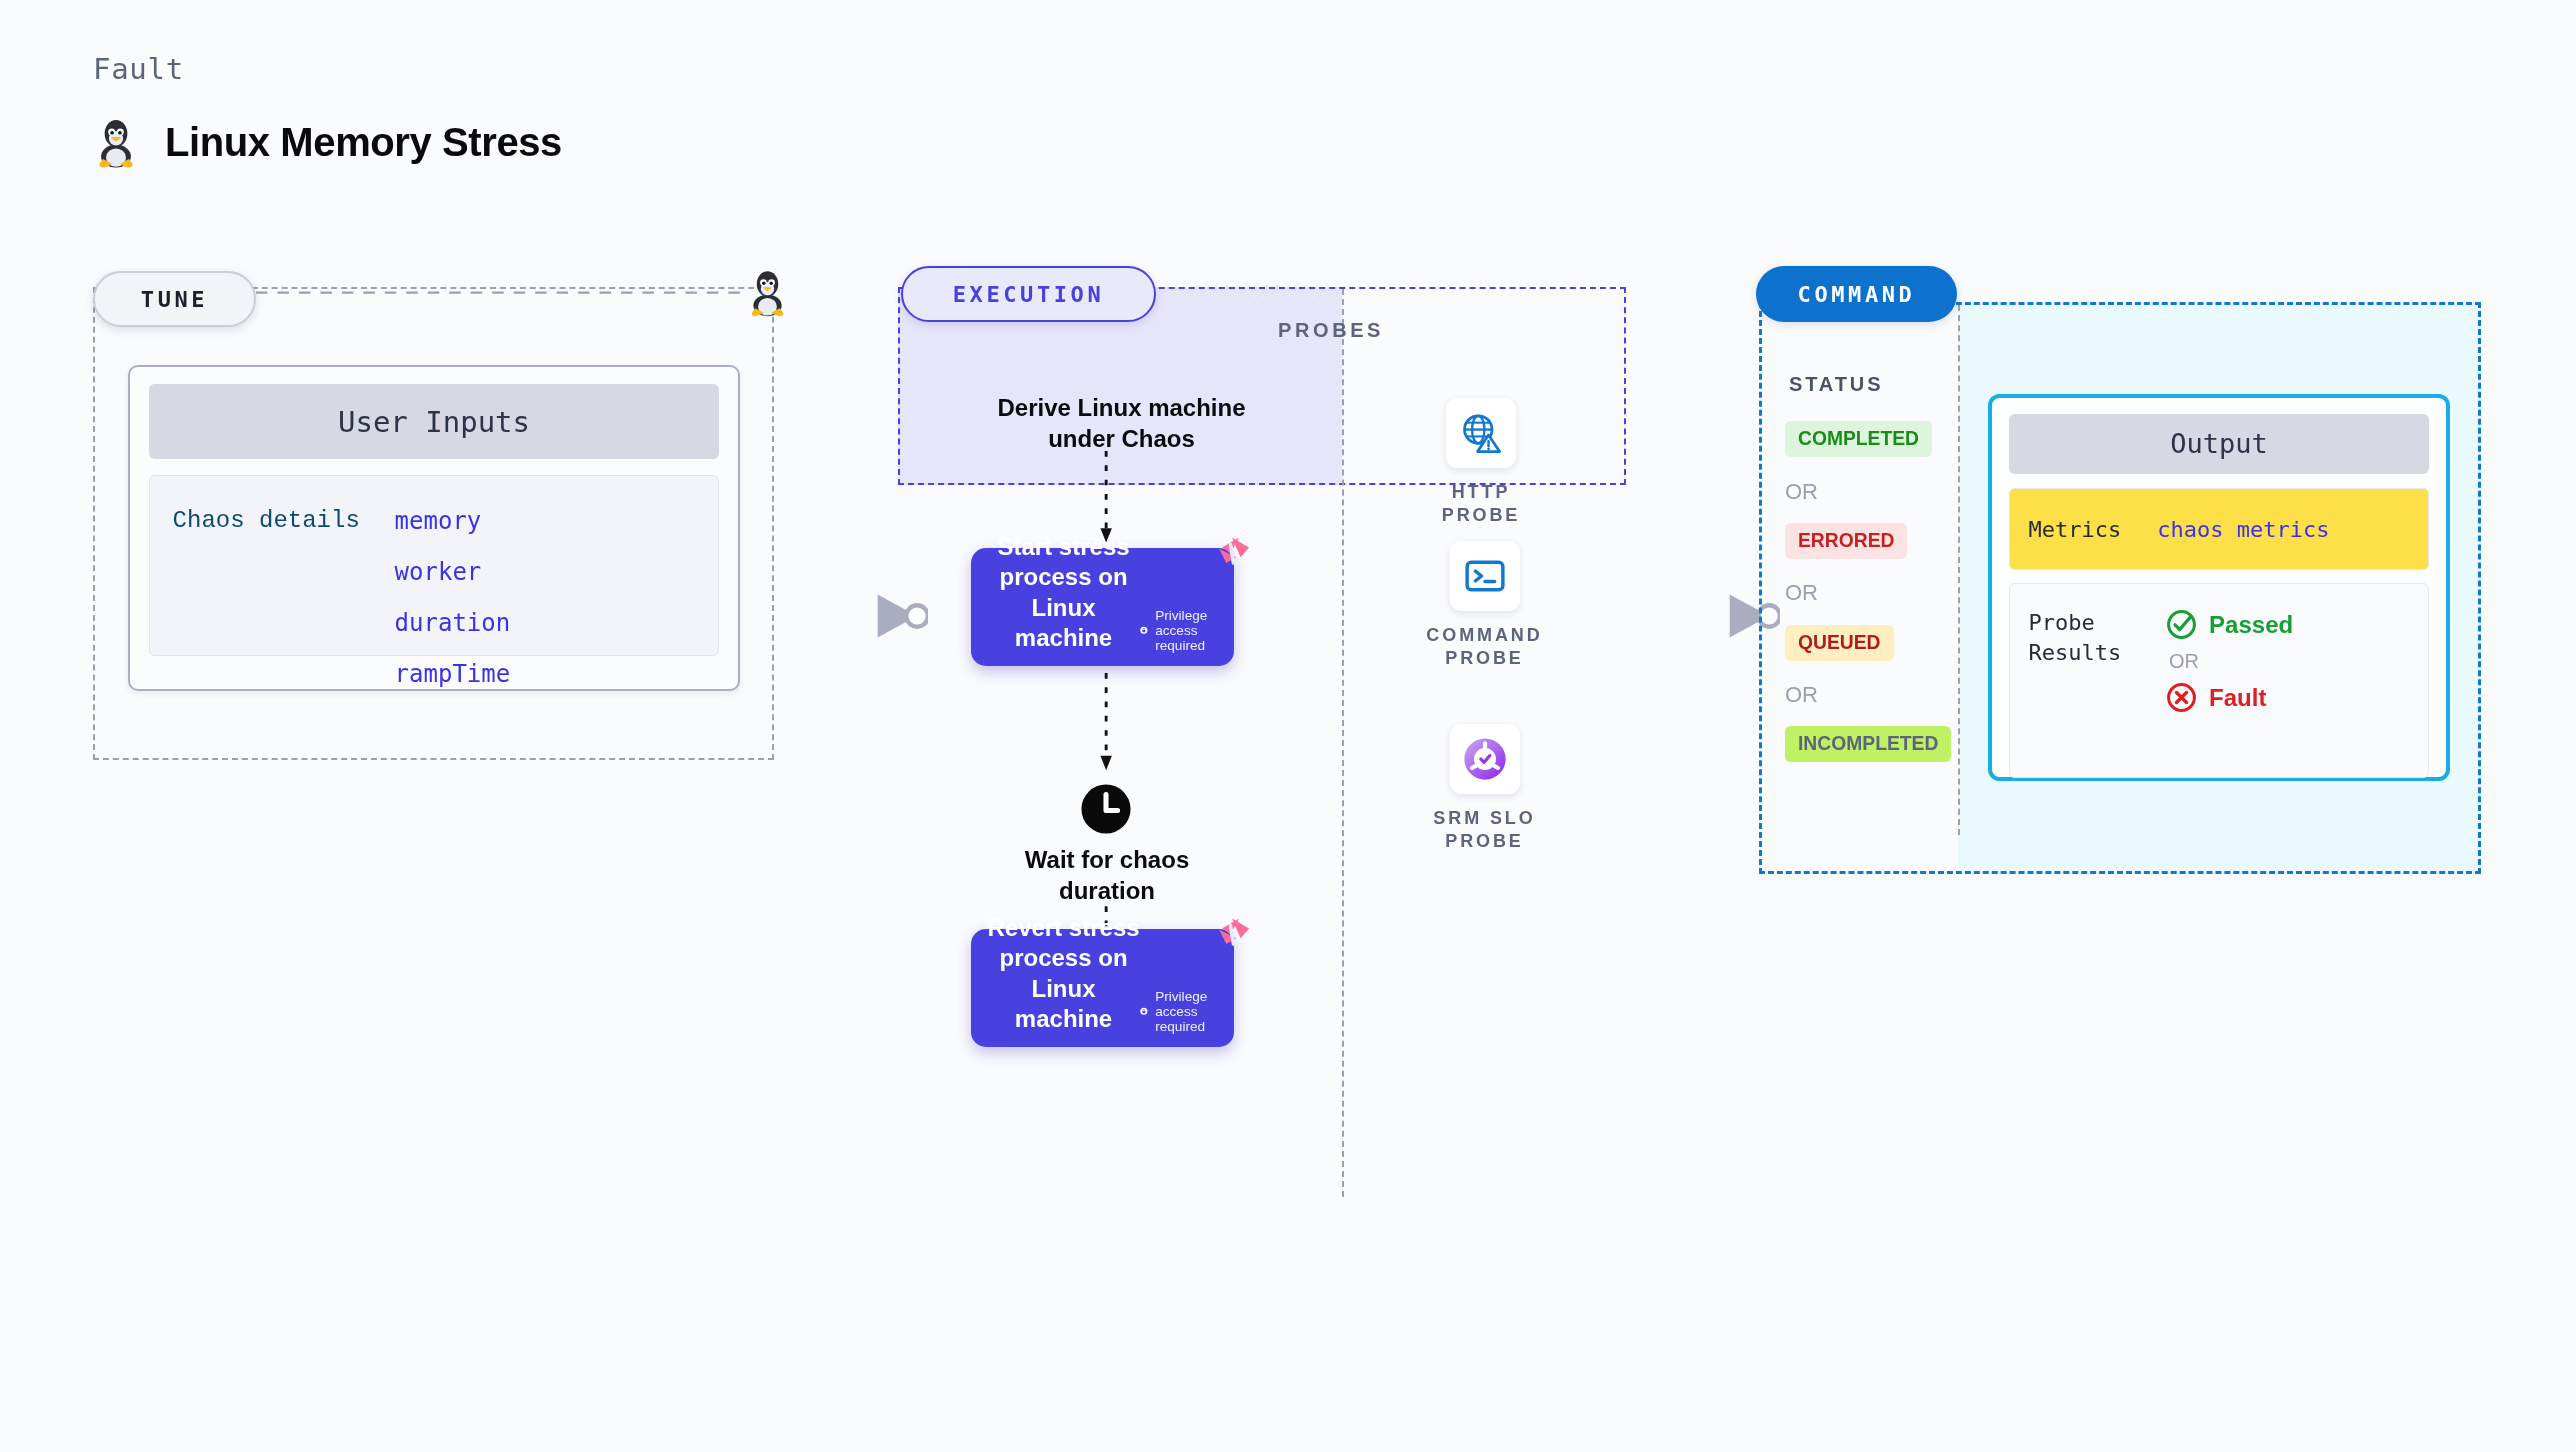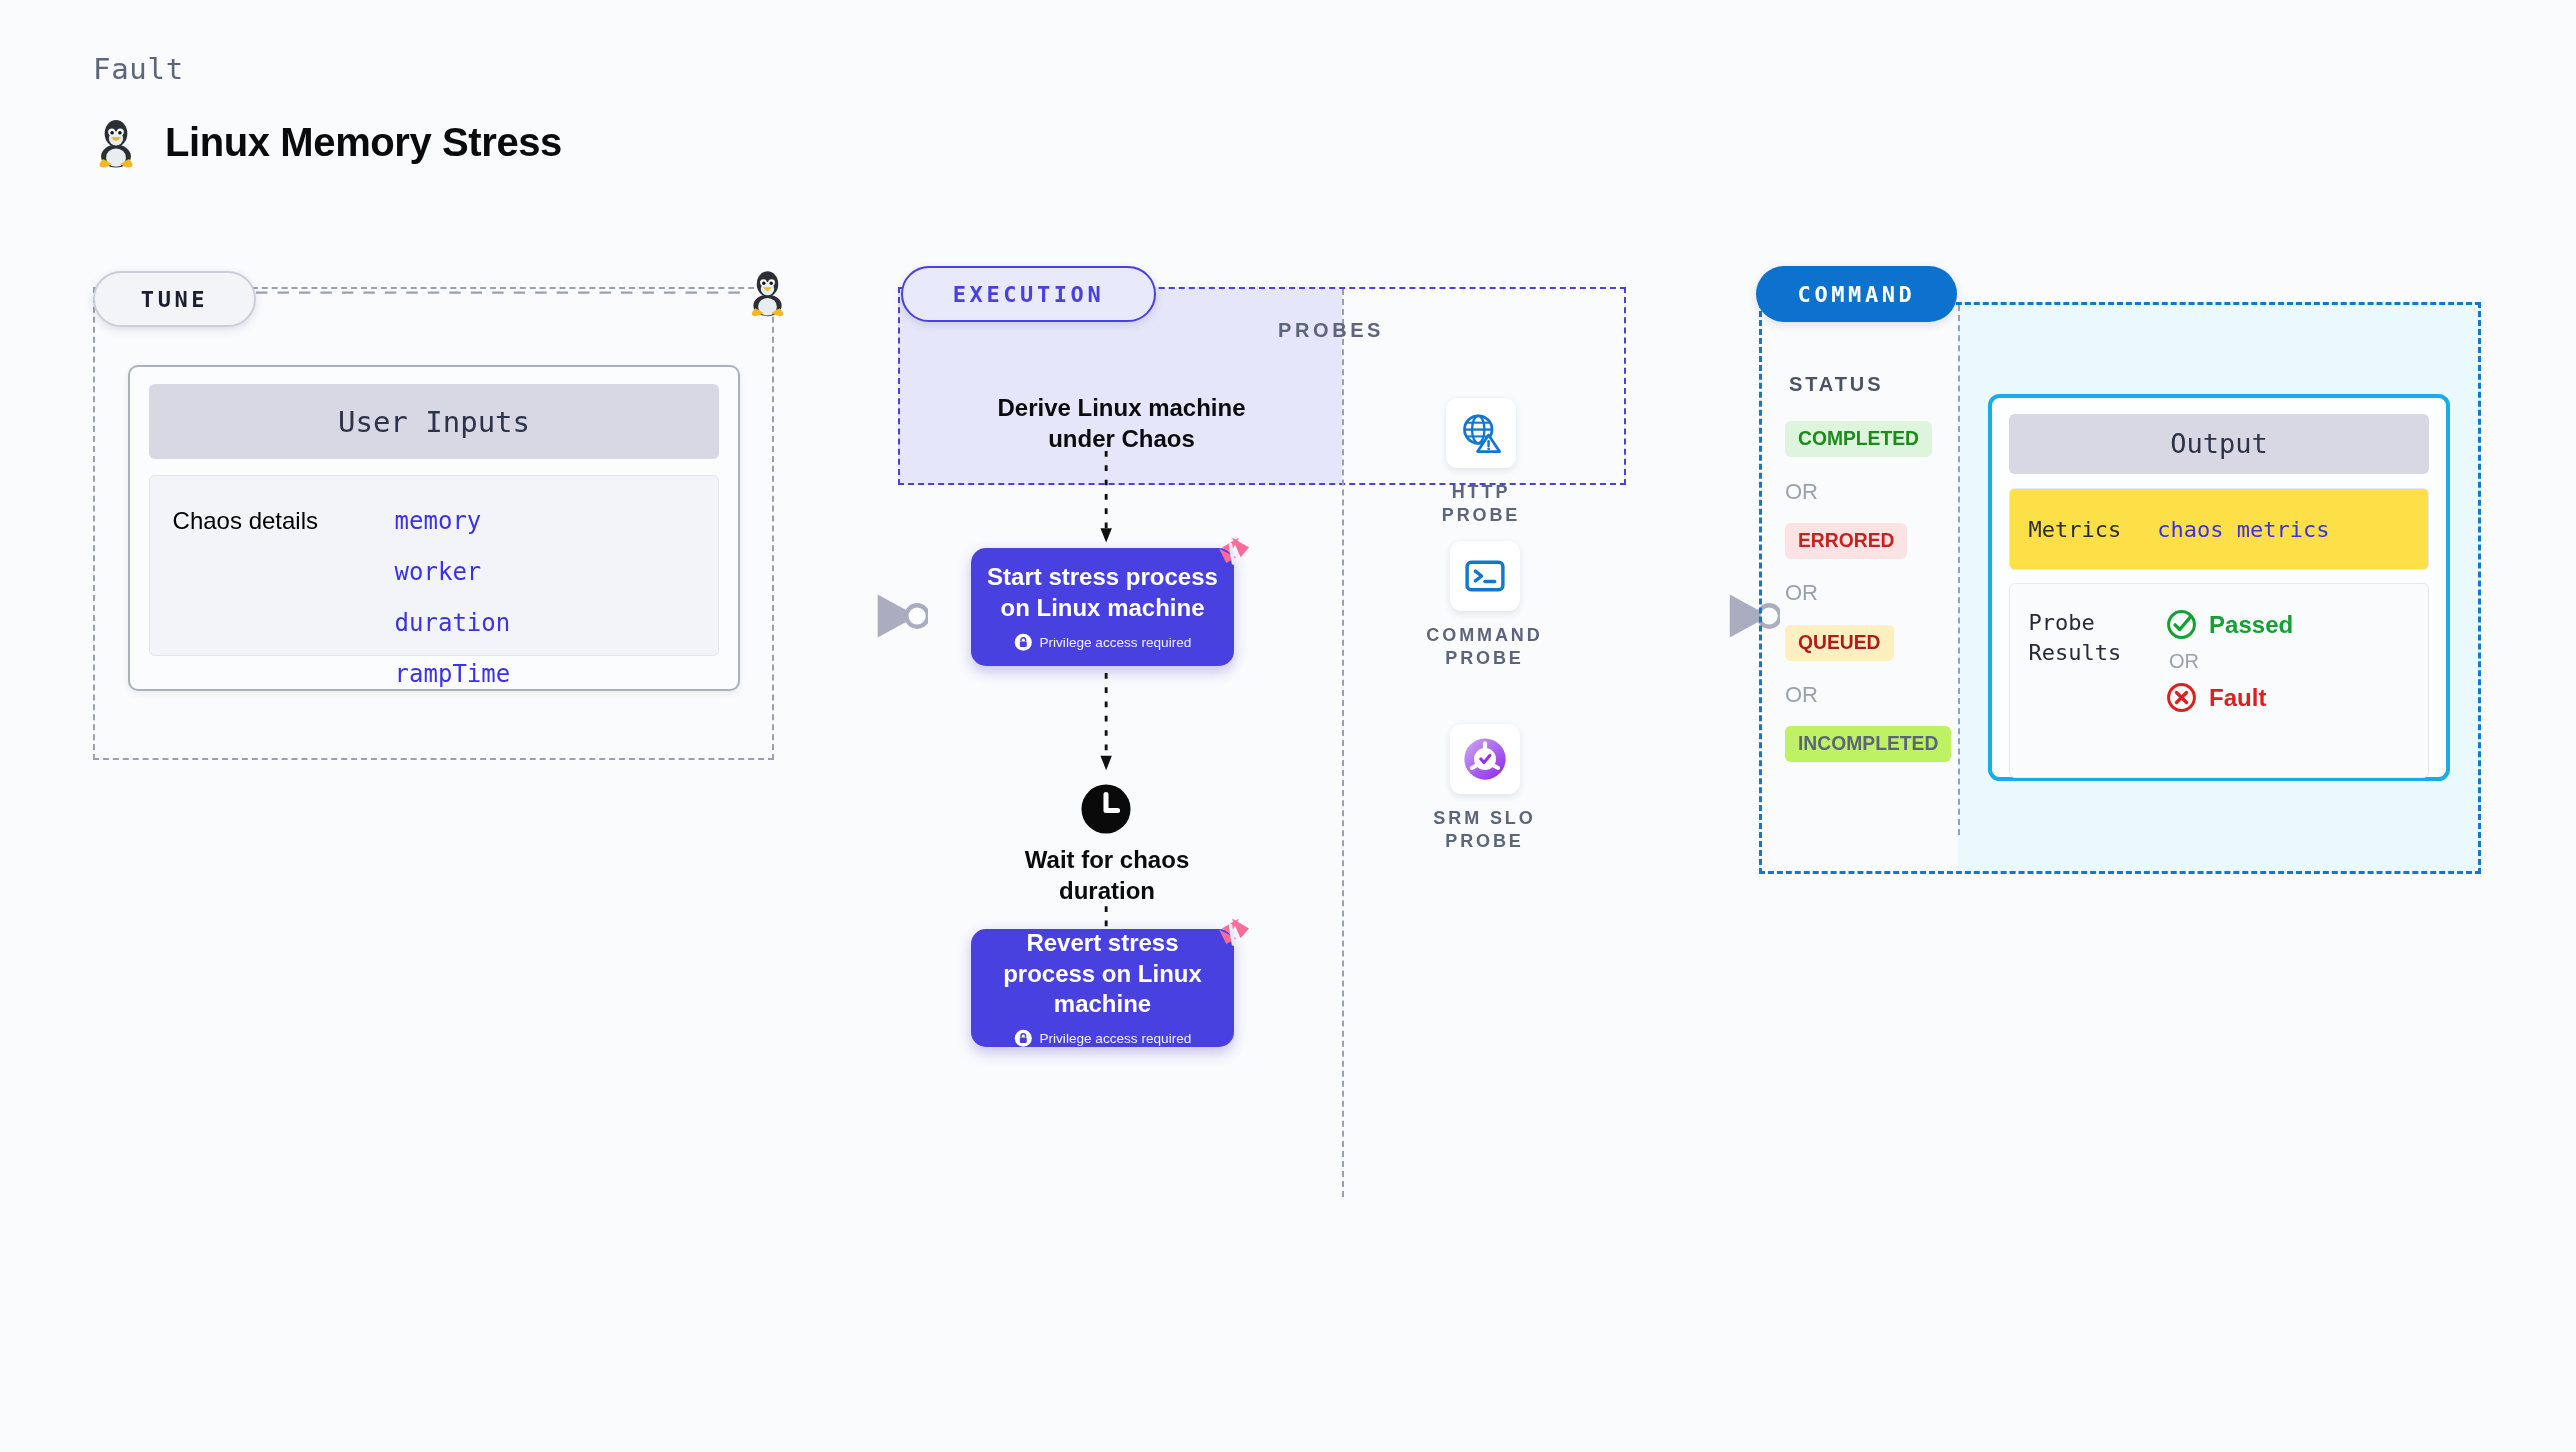--- a/index.html
+++ b/index.html
@@ -47,21 +47,21 @@
     margin:17px 18.6px 0 18.6px;height:75px;background:#D7D8E4;border-radius:5.7px;
     display:flex;align-items:center;justify-content:center;
     font-family:"DejaVu Sans Mono",monospace;font-size:29px;color:#2D3348;
   }
   #tune-card-body{
     margin:15.8px 18.6px 18.6px 18.6px;height:179px;background:#F3F4F9;
     border:1.4px solid #E2E4EC;border-radius:5.7px;position:relative;
   }
   #chaos-details-label{
     position:absolute;left:23px;top:31.5px;
-    font-family:Liberation Sans, sans-serif;font-size:24px;color:#000000;
+    font-family:Liberation Mono, monospace;font-size:24px;color:#0c4a6e;
   }
   .param-list{position:absolute;left:245px;top:31.5px;display:flex;flex-direction:column;gap:23px;}
   .param{font-family:"DejaVu Sans Mono",monospace;font-size:24px;color:#3A31E8;}
   #exec-fill{position:absolute;left:898px;top:287px;width:444px;height:198px;background:#E6E6FB;}
   #exec-outer{position:absolute;left:898px;top:287px;width:728px;height:198px;
     box-sizing:border-box;border:2.9px dashed #4940E0;}
   #exec-pill{left:901px;top:266px;width:255px;height:56px;
     background:#E9E9FC;border:2.9px solid #4940E0;color:#4940E0;font-size:22px;}
   #probes-divider{position:absolute;left:1342px;top:289px;width:0;height:908px;
     border-left:2.1px dashed #9AA1AE;}
@@ -69,21 +69,21 @@
     font-size:20px;font-weight:bold;color:#5C6579;letter-spacing:3.6px;}
 
   .exec-step-title{
     position:absolute;text-align:center;font-size:24px;font-weight:bold;
     color:#0B0B0D;line-height:1.28;
   }
   .arrow-dotted{position:absolute;}
   .node-card{
     position:absolute;box-sizing:border-box;background:#4940E0;border-radius:15px;
     box-shadow:0 5.7px 14.3px rgba(60,50,190,.28);
-    display:flex;flex-direction:column;align-items:center;justify-content:center;
+    display:flex;flex-direction:row;align-items:flex-end;justify-content:center;
     padding:13px 15.8px;
   }
   .node-card .nc-title{
     color:#fff;font-size:24px;font-weight:bold;line-height:1.26;text-align:center;
   }
   .nc-priv{display:flex;align-items:center;gap:7.2px;margin-top:10px;}
   .nc-priv span{color:#EFEFFA;font-size:13.6px;}
 
   .probe-item{position:absolute;display:flex;flex-direction:column;align-items:center;}
   .probe-icon-box{

